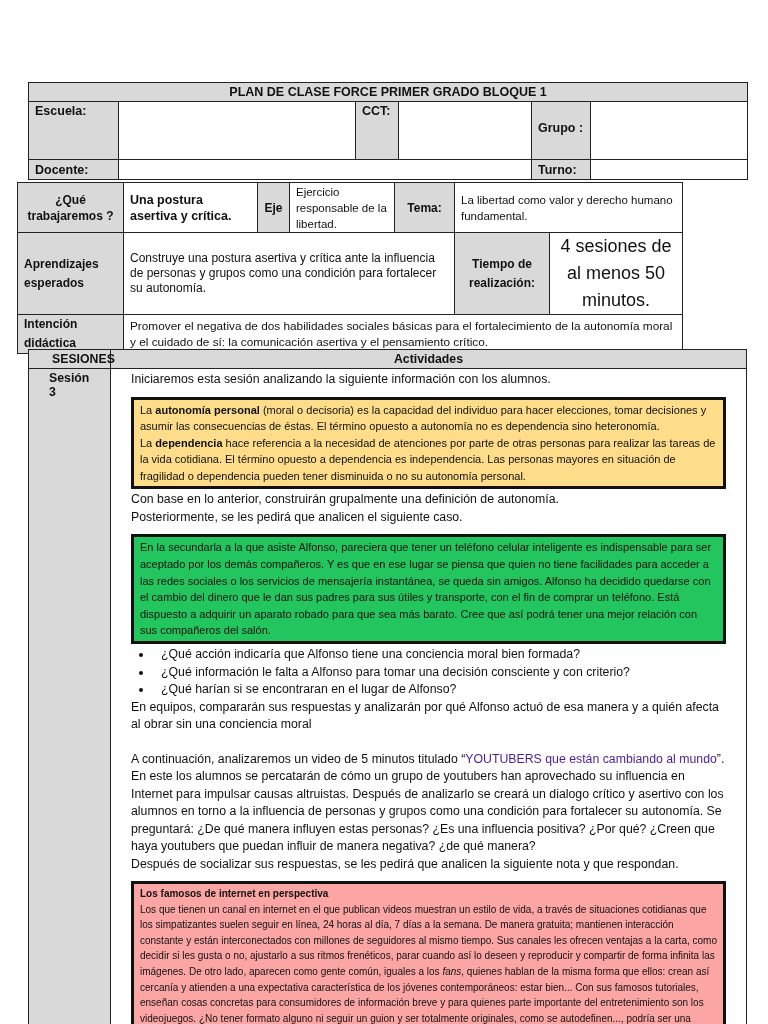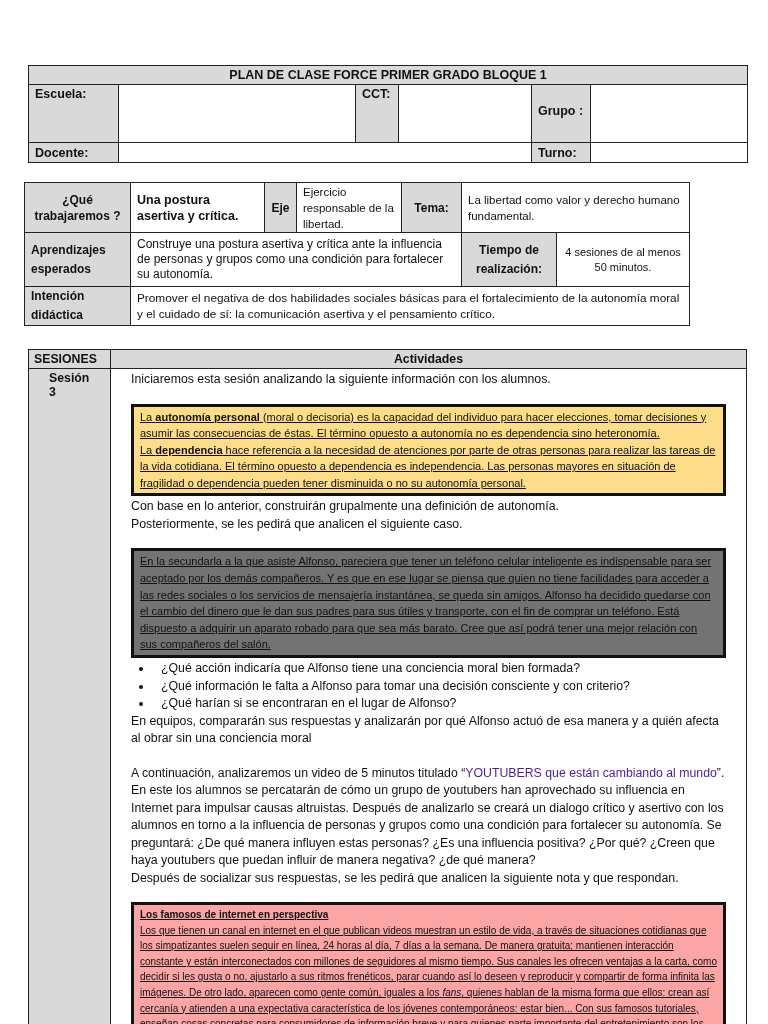--- a/index.html
+++ b/index.html
@@ -5,37 +5,37 @@
   html, body { margin:0; padding:0; background:#ffffff; }
   body { width:768px; height:1024px; position:relative; overflow:hidden;
          font-family:"Liberation Sans", "DejaVu Sans", sans-serif; color:#111; }
   table { border-collapse:collapse; position:absolute; table-layout:fixed; }
   td, th { border:1px solid #222; padding:0 6px; vertical-align:middle; }
   .gray { background:#d9d9d9; }
   .bold { font-weight:bold; }
   .center { text-align:center; }
 
   
-  #t-header { left:28px; top:65px; width:719px; font-size:12.5px; }
+  #t-header { left:28px; top:82px; width:719px; font-size:12.5px; }
   #t-header td { height:19px; }
   #t-header .title-row td { height:18px; text-align:center; font-weight:bold; font-size:12.5px; }
   #t-header .row-escuela td { height:38px; }
 
   
-  #t-info { left:24px; top:182px; width:636px; font-size:12px; }
+  #t-info { left:17px; top:182px; width:636px; font-size:12px; }
   #t-info td { line-height:16px; }
 
   
   #t-sess { left:28px; top:349px; width:719px; font-size:12.3px; }
   #t-sess td { vertical-align:top; padding:2px 20px; }
-  #t-sess .head td { vertical-align:middle; height:18px; padding:0 5px; }
+  #t-sess .head td { vertical-align:middle; height:18px; padding:0 23px; }
   .act { line-height:17.5px; }
-  .box { border:3px solid #111; padding:2px 6px; margin:15px 0 2px 0; font-size:11px; line-height:16.6px;text-decoration:underline; }
+  .box { border:3px solid #111; padding:2px 6px; margin:8px 0 2px 0; font-size:11px; line-height:16.6px; }
   .box-yellow { background:#fddc8a; }
-  .box-orange { background:#737373; }
+  .box-orange { background:#22c55e; }
   .box-note { background:#fca5a5; font-size:10px; line-height:15.6px; }
   ul.q { margin:0; padding-left:22px; list-style:disc; }
   ul.q li { padding-left:8px; }
   .link { color:#4c1d95; }
   .spacer { height:17px; }
 </style>
 </head>
 <body>
 
 <table id="t-header">
@@ -84,21 +84,21 @@
     <td class="bold" style="font-size:12.5px">Una postura asertiva y crítica.</td>
     <td class="gray bold center" style="padding:0">Eje</td>
     <td style="font-size:11.5px">Ejercicio responsable de la libertad.</td>
     <td class="gray bold center">Tema:</td>
     <td colspan="2" style="font-size:11.5px">La libertad como valor y derecho humano fundamental.</td>
   </tr>
   <tr style="height:54px">
     <td class="gray bold" style="line-height:19px">Aprendizajes esperados</td>
     <td colspan="4" style="font-size:12px;line-height:15px">Construye una postura asertiva y crítica ante la influencia de personas y grupos como una condición para fortalecer su autonomía.</td>
     <td class="gray bold center" style="line-height:19px">Tiempo de realización:</td>
-    <td class="center" style="line-height:15px;font-size:11px">4 sesiones de al menos 50 minutos.</td>
+    <td class="center" style="line-height:27px;font-size:18px">4 sesiones de al menos 50 minutos.</td>
   </tr>
   <tr style="height:38px">
     <td class="gray bold" style="line-height:19px">Intención didáctica</td>
     <td colspan="6" style="font-size:11.8px;line-height:16px">Promover el negativa de dos habilidades sociales básicas para el fortalecimiento de la autonomía moral y el cuidado de sí: la comunicación asertiva y el pensamiento crítico.</td>
   </tr>
 </tbody>
   </table>
 
 <table id="t-sess">
   <colgroup>

